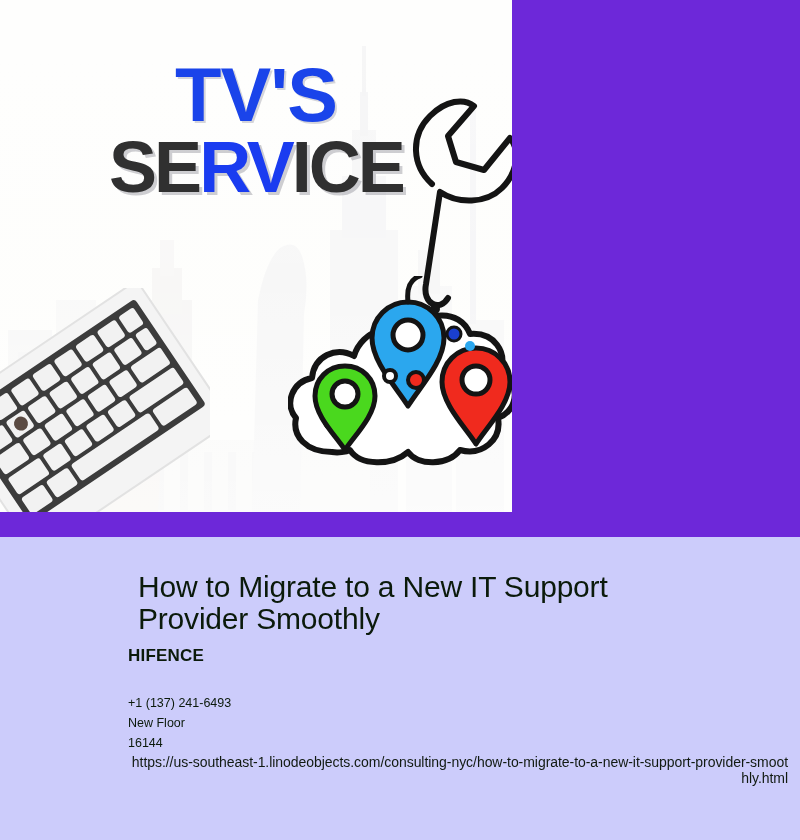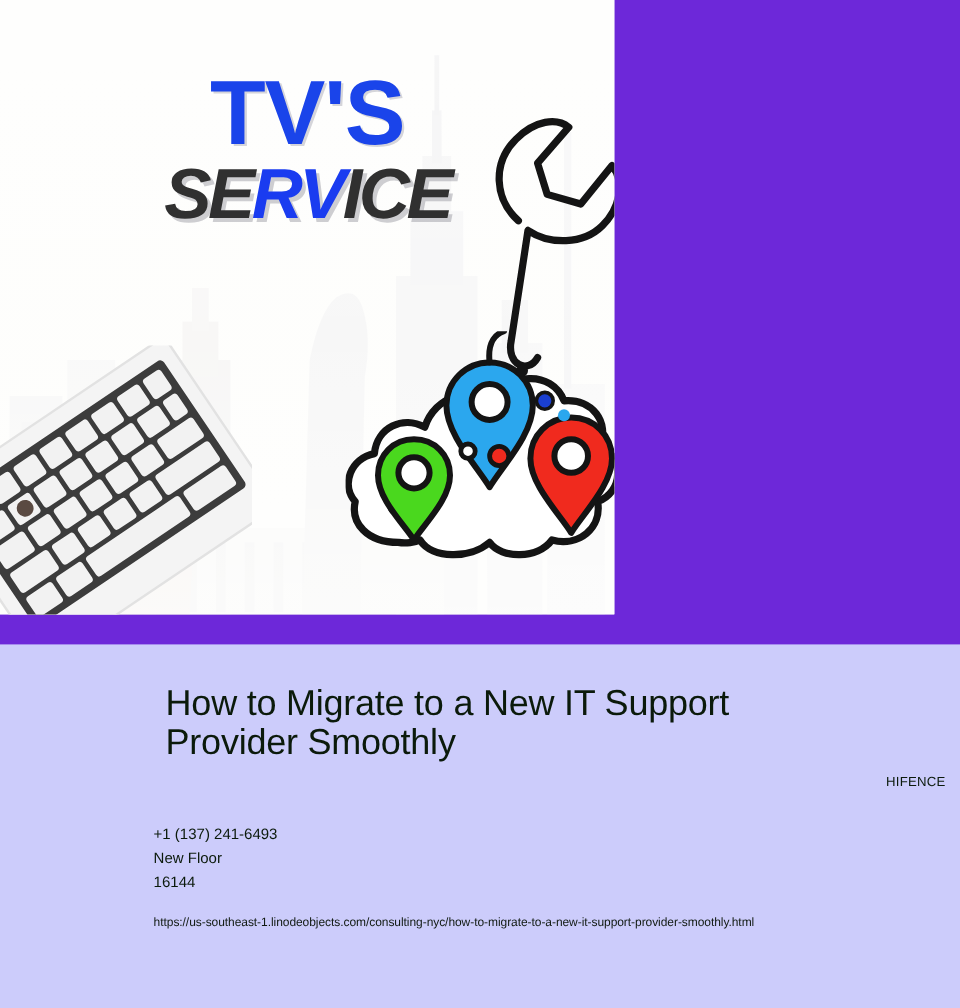--- a/index.html
+++ b/index.html
@@ -70,27 +70,26 @@
   }
   .line-tvs {
     font-size: 76px;
     font-weight: bold;
     letter-spacing: -1px;
     color: #1a44ea;
     text-shadow: 2px 2px 0 rgba(120,120,140,0.30);
     display: block;
   }
   .line-service {
-    font-size: 59px;
+    font-size: 72px;
     font-weight: bold;
     letter-spacing: -3px;
     display: block;
     margin-top: 10px;
     text-shadow: 3px 3px 0 rgba(110,110,120,0.33);
-    font-style: italic;
   }
   .seg-dark { color: #303030; }
   .seg-blue { color: #1a3cf0; }
 
   
   .wrench {
     position: absolute;
     left: 396px;
     top: 88px;
     width: 128px;
@@ -128,43 +127,43 @@
     font-size: 30px;
     font-weight: normal;
     color: #0b1a0b;
     margin: 10px;
     line-height: 1.08;
     letter-spacing: -0.2px;
     max-width: 540px;
   }
 
   .brand-name {
-    font-size: 11px;
-    font-weight: normal;
+    font-size: 17px;
+    font-weight: bold;
     color: #0b1a0b;
     margin: 9px 0 0 0;
     letter-spacing: 0.2px;
-    text-align: right;
   }
 
   .contact-block {
     margin-top: 27px;
   }
   .contact-line {
     font-size: 12.5px;
     color: #0b1a0b;
     line-height: 1.62;
   }
 
   .source-url {
-    margin-top: 18px;
-    font-size: 10px;
+    margin-top: 0;
+    font-size: 14px;
     color: #111a11;
     letter-spacing: -0.05px;
     word-break: break-all;
+    text-align: right;
   }
 </style>
 </head>
 <body>
 
 <div id="page-root">
 
   <div id="hero-region">
 
     <svg class="skyline" viewBox="0 0 512 512" preserveAspectRatio="none">

